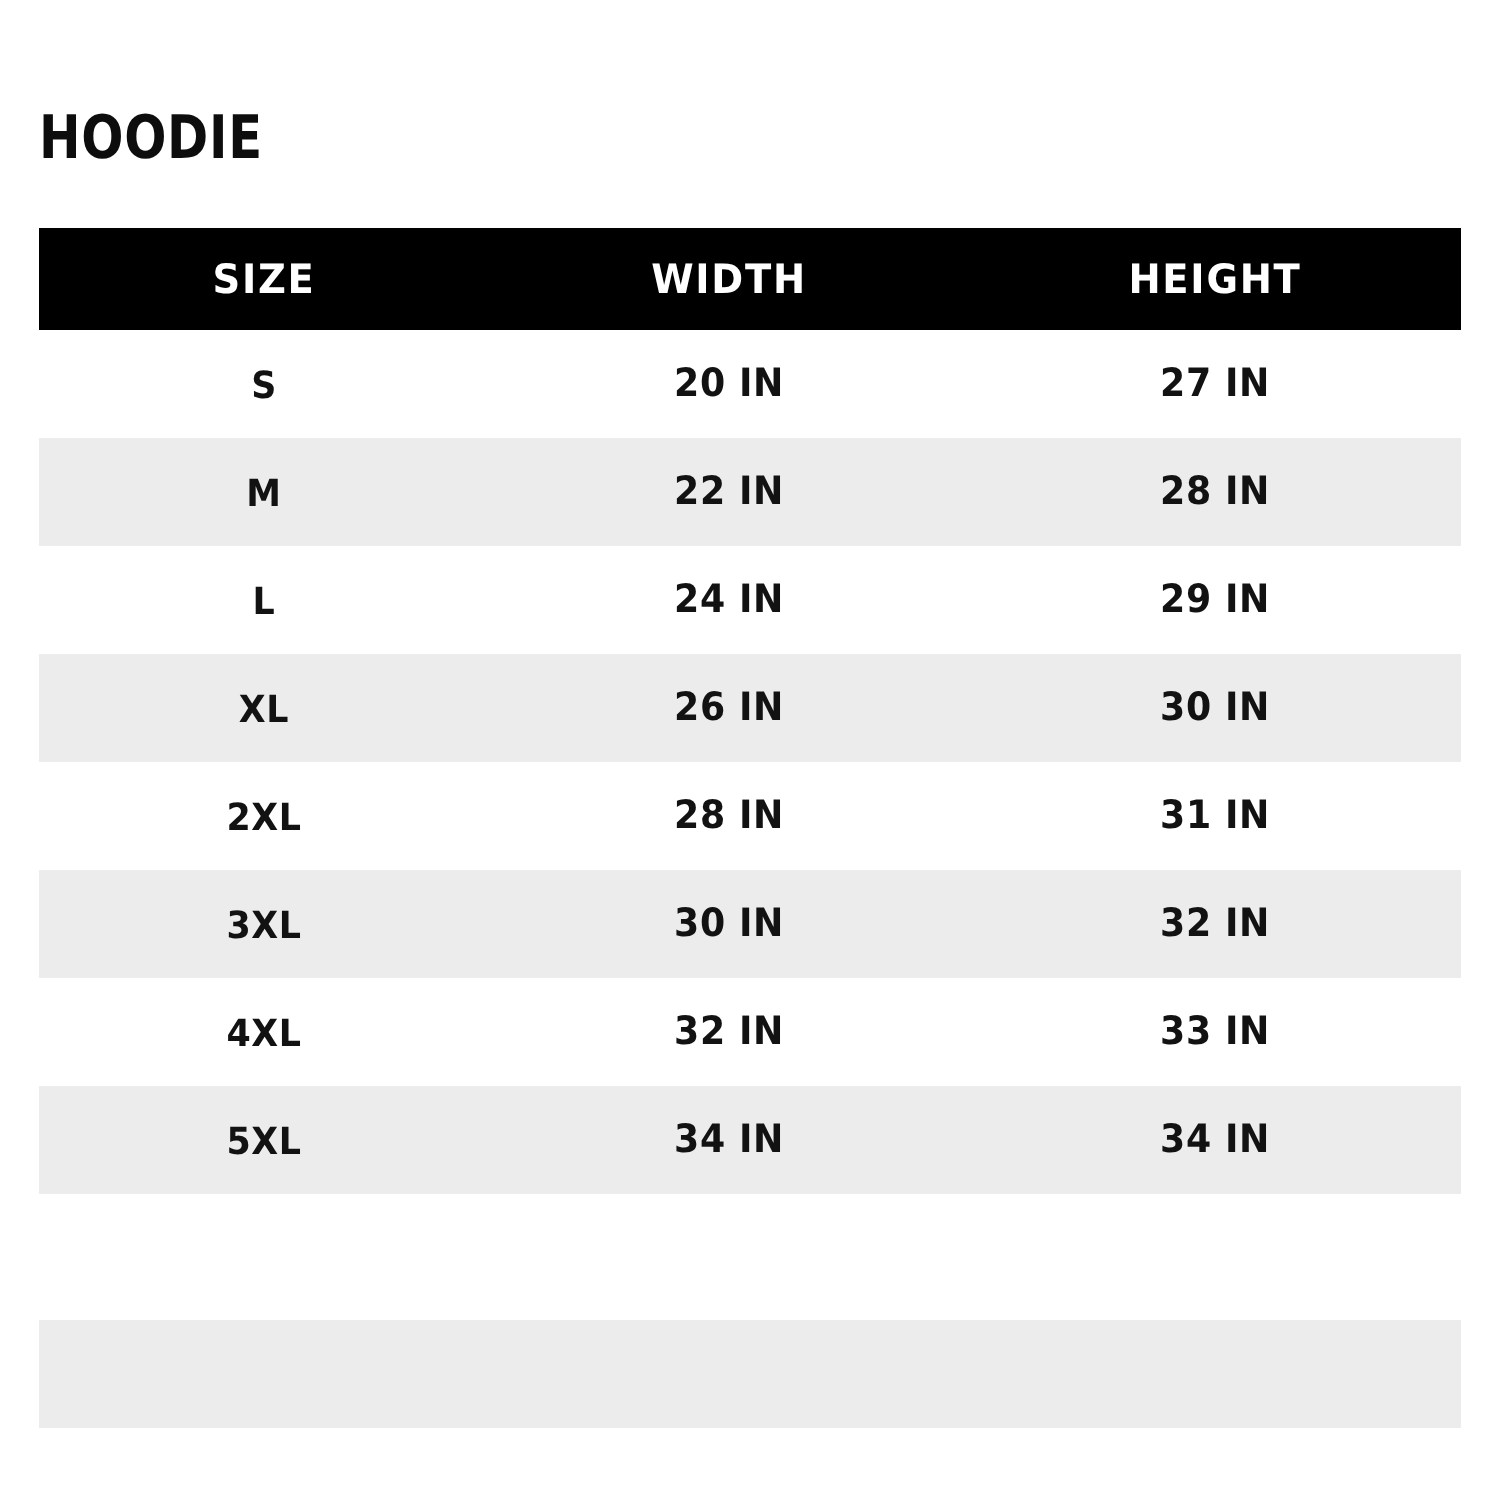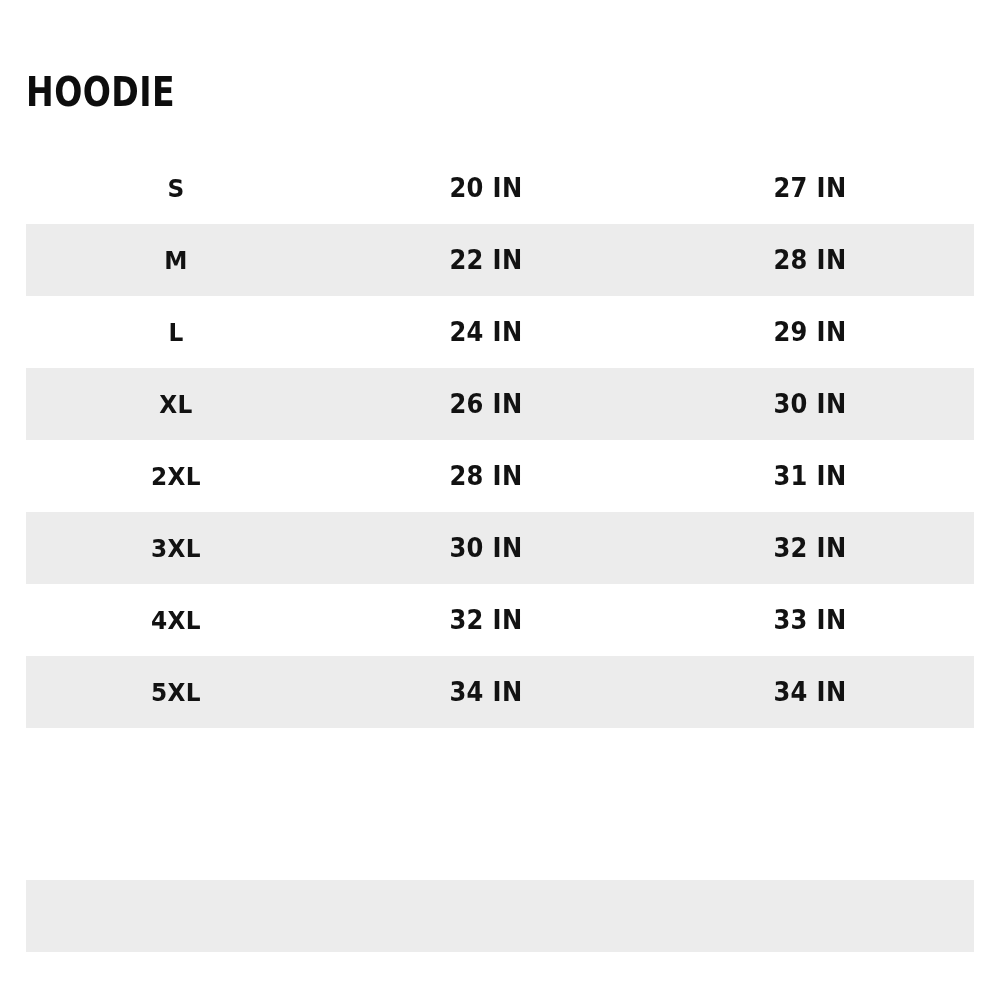--- a/index.html
+++ b/index.html
@@ -97,20 +97,25 @@
 </style>
 </head>
 <body>
 
 <div class="page">
 
   <div class="title">HOODIE</div>
 
   <div class="table">
 
+    <div class="row header">
+      <div class="cell col-size">SIZE</div>
+      <div class="cell col-width">WIDTH</div>
+      <div class="cell col-height">HEIGHT</div>
+    </div>
 
     <div class="row body">
       <div class="cell col-size">S</div>
       <div class="cell col-width">20 IN</div>
       <div class="cell col-height">27 IN</div>
     </div>
 
     <div class="row body alt">
       <div class="cell col-size">M</div>
       <div class="cell col-width">22 IN</div>

